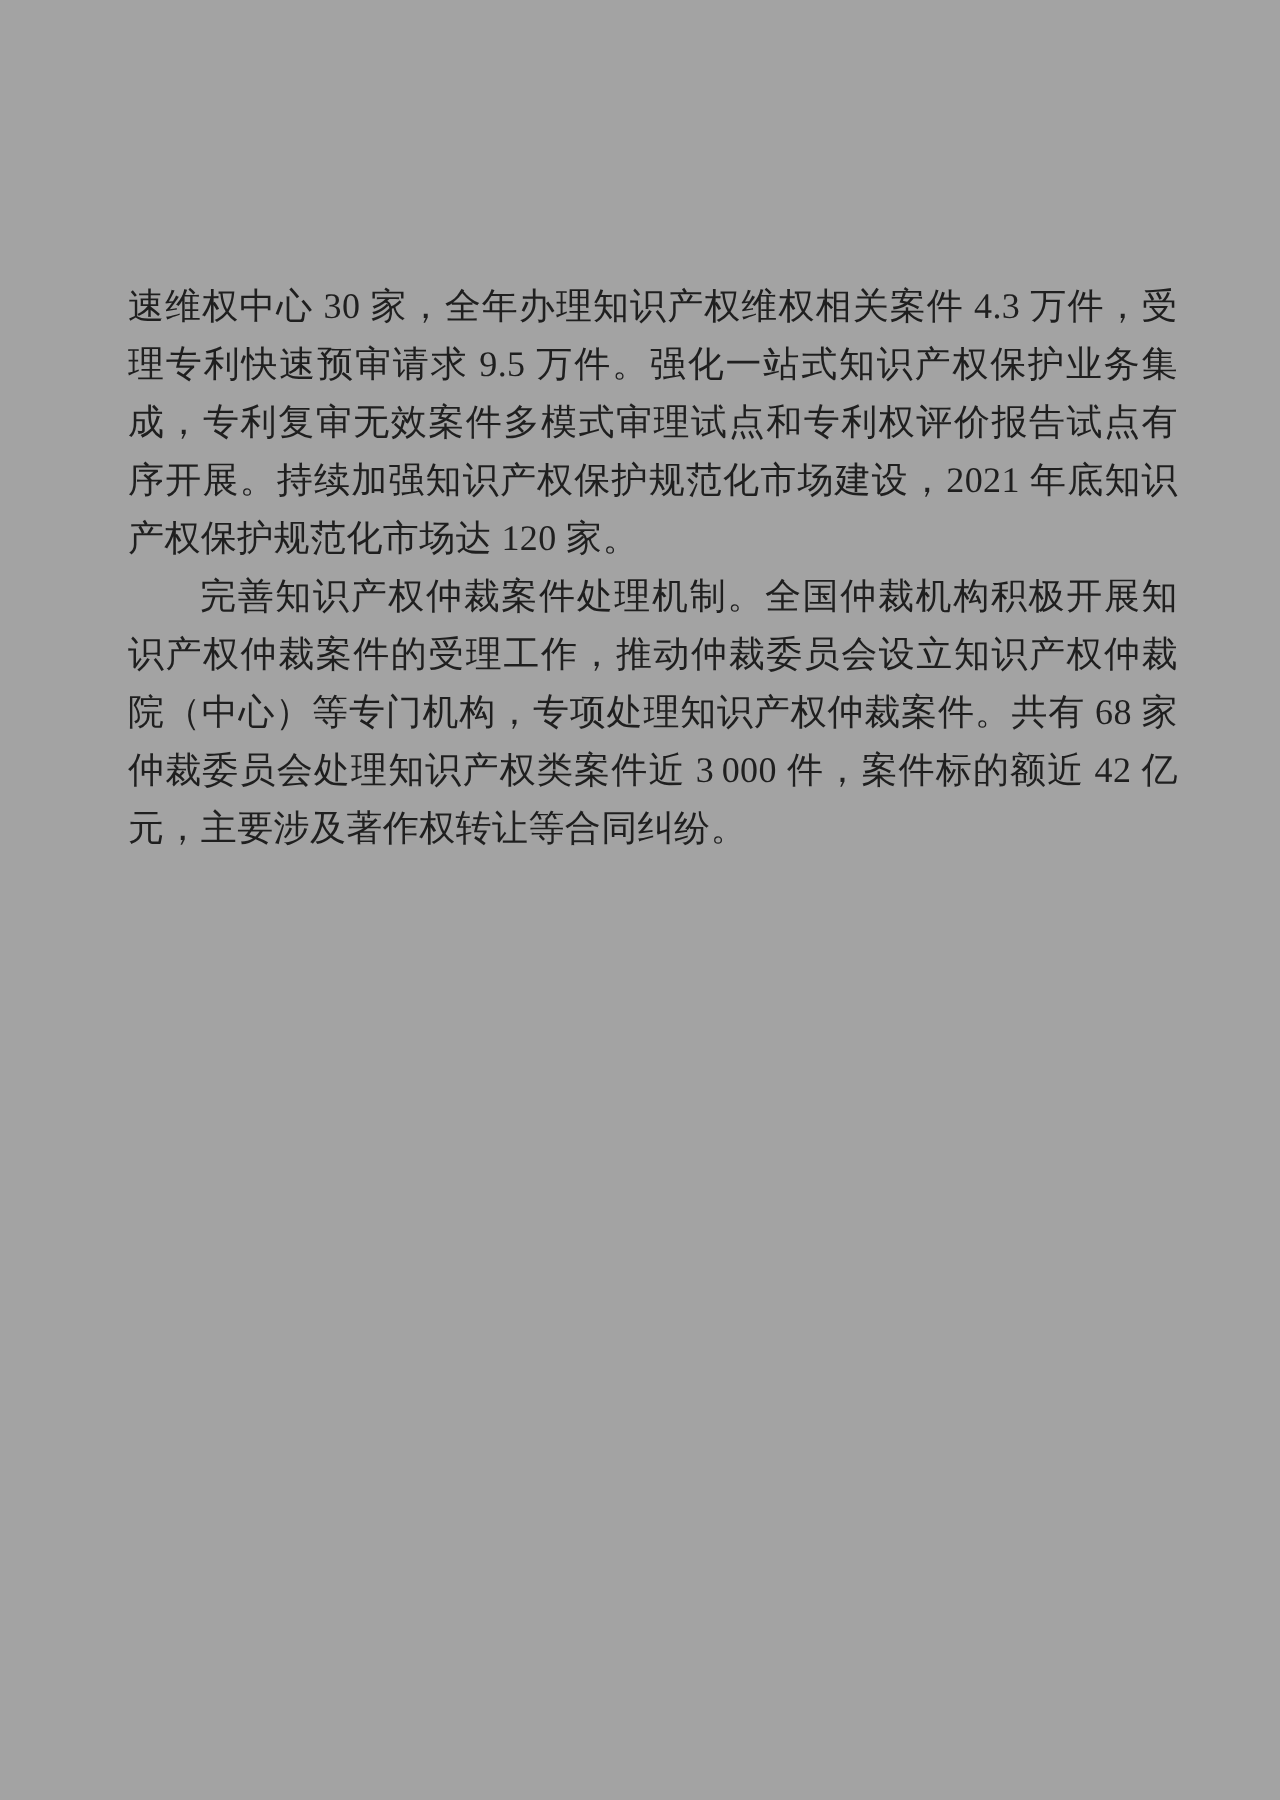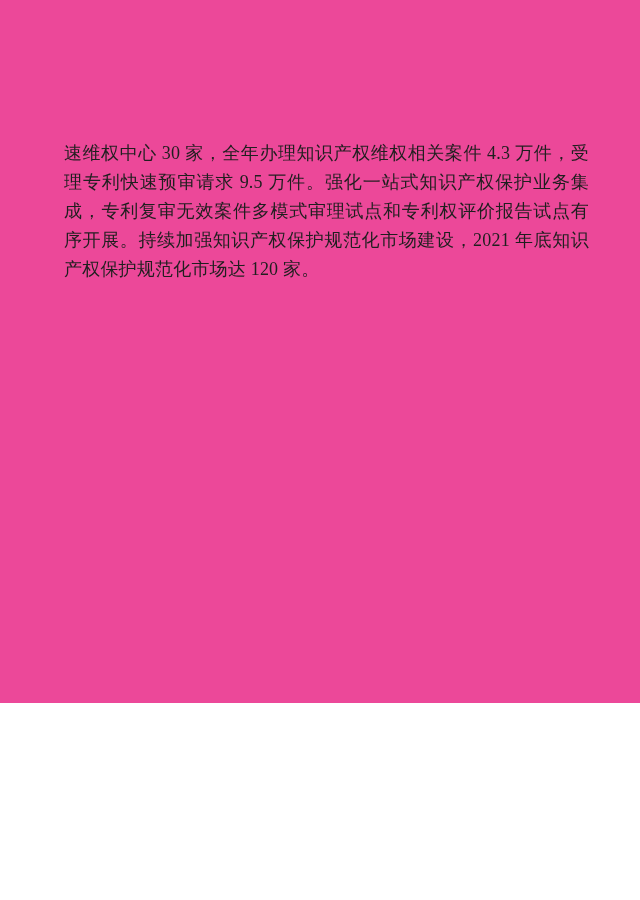--- a/index.html
+++ b/index.html
@@ -8,22 +8,22 @@
   }
   body {
     width: 640px;
     height: 900px;
     background: #ffffff;
     font-family: "Liberation Serif", "DejaVu Serif", serif;
   }
   .page {
     position: relative;
     width: 640px;
-    height: 703px;
-    background: #ec4899;
+    height: 900px;
+    background: #a3a3a3;
     overflow: hidden;
   }
   .text-block {
     position: absolute;
     left: 64px;
     top: 139px;
     width: 525px;
     color: #1f1f1f;
     font-size: 18px;
     line-height: 29px;
@@ -49,15 +49,15 @@
     line-height: 20px;
     color: #1f1f1f;
   }
 </style>
 </head>
 <body>
 
 <div class="page">
   <div class="text-block">
     <p class="no-indent">速维权中心 30 家，全年办理知识产权维权相关案件 4.3 万件，受理专利快速预审请求 9.5 万件。强化一站式知识产权保护业务集成，专利复审无效案件多模式审理试点和专利权评价报告试点有序开展。持续加强知识产权保护规范化市场建设，2021 年底知识产权保护规范化市场达 120 家。</p>
+    <p>完善知识产权仲裁案件处理机制。全国仲裁机构积极开展知识产权仲裁案件的受理工作，推动仲裁委员会设立知识产权仲裁院（中心）等专门机构，专项处理知识产权仲裁案件。共有 68 家仲裁委员会处理知识产权类案件近 3 000 件，案件标的额近 42 亿元，主要涉及著作权转让等合同纠纷。</p>
   </div>
-  <div class="page-number">12</div>
 </div>
 
 </body></html>

